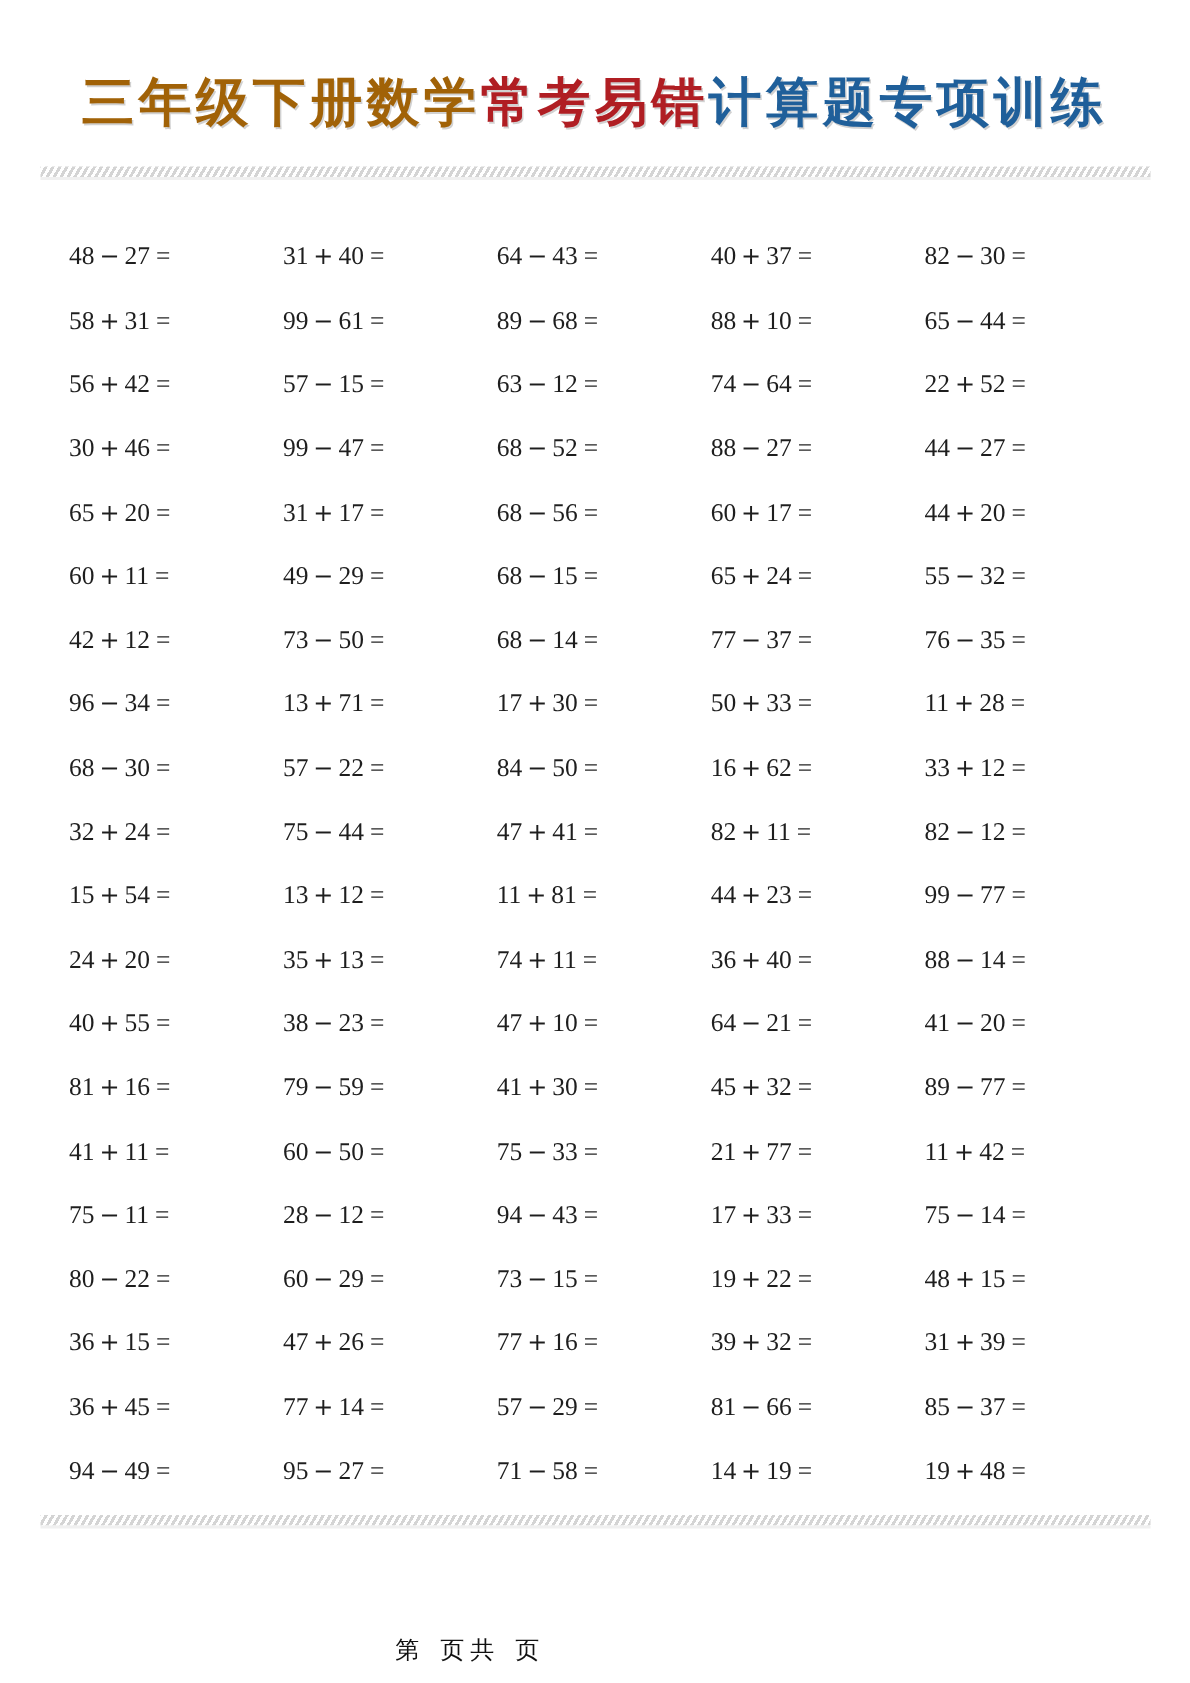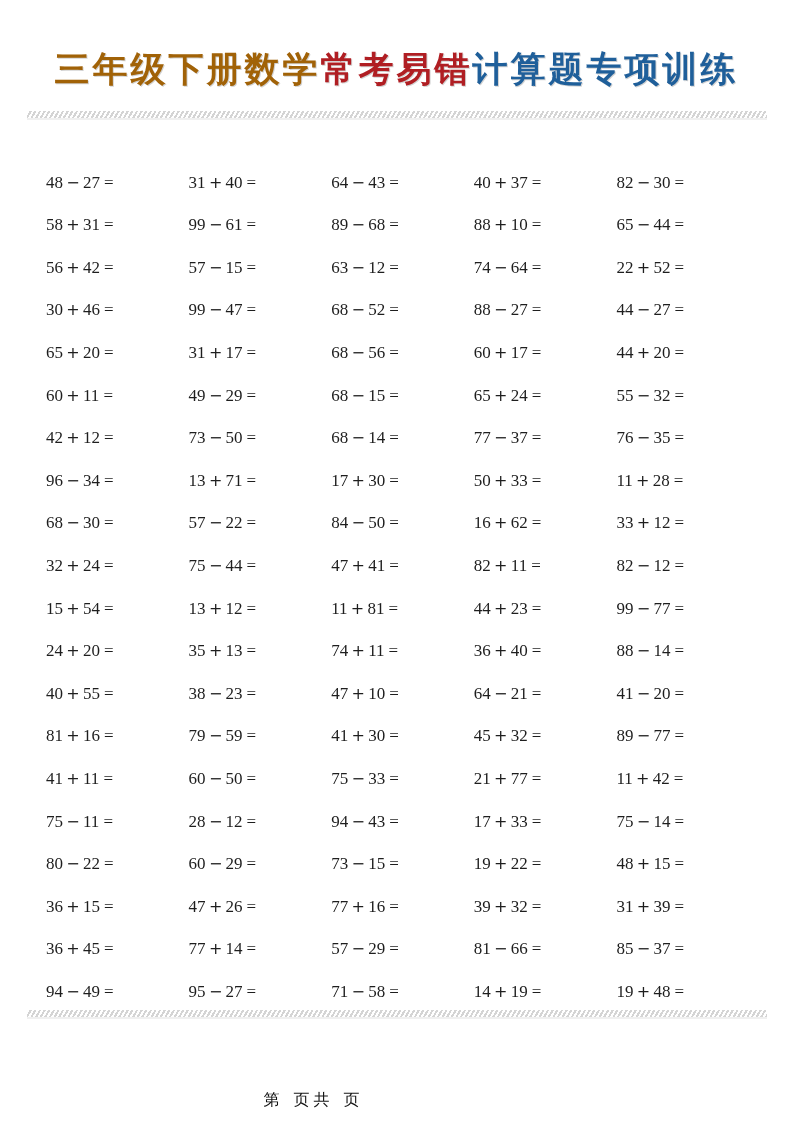--- a/index.html
+++ b/index.html
@@ -52,21 +52,21 @@
 
     .grid {
       position: absolute;
       left: 46px;
       top: 150px;
       width: 720px;
     }
     .row {
       display: flex;
       height: 42.6px;
-      align-items: flex-end;
+      align-items: center;
     }
     .cell {
       width: 142.6px;
       font-size: 17px;
       white-space: nowrap;
       color: #1e1e1e;
     }
     .cell .op {
       display: inline-block;
       width: 20px;

